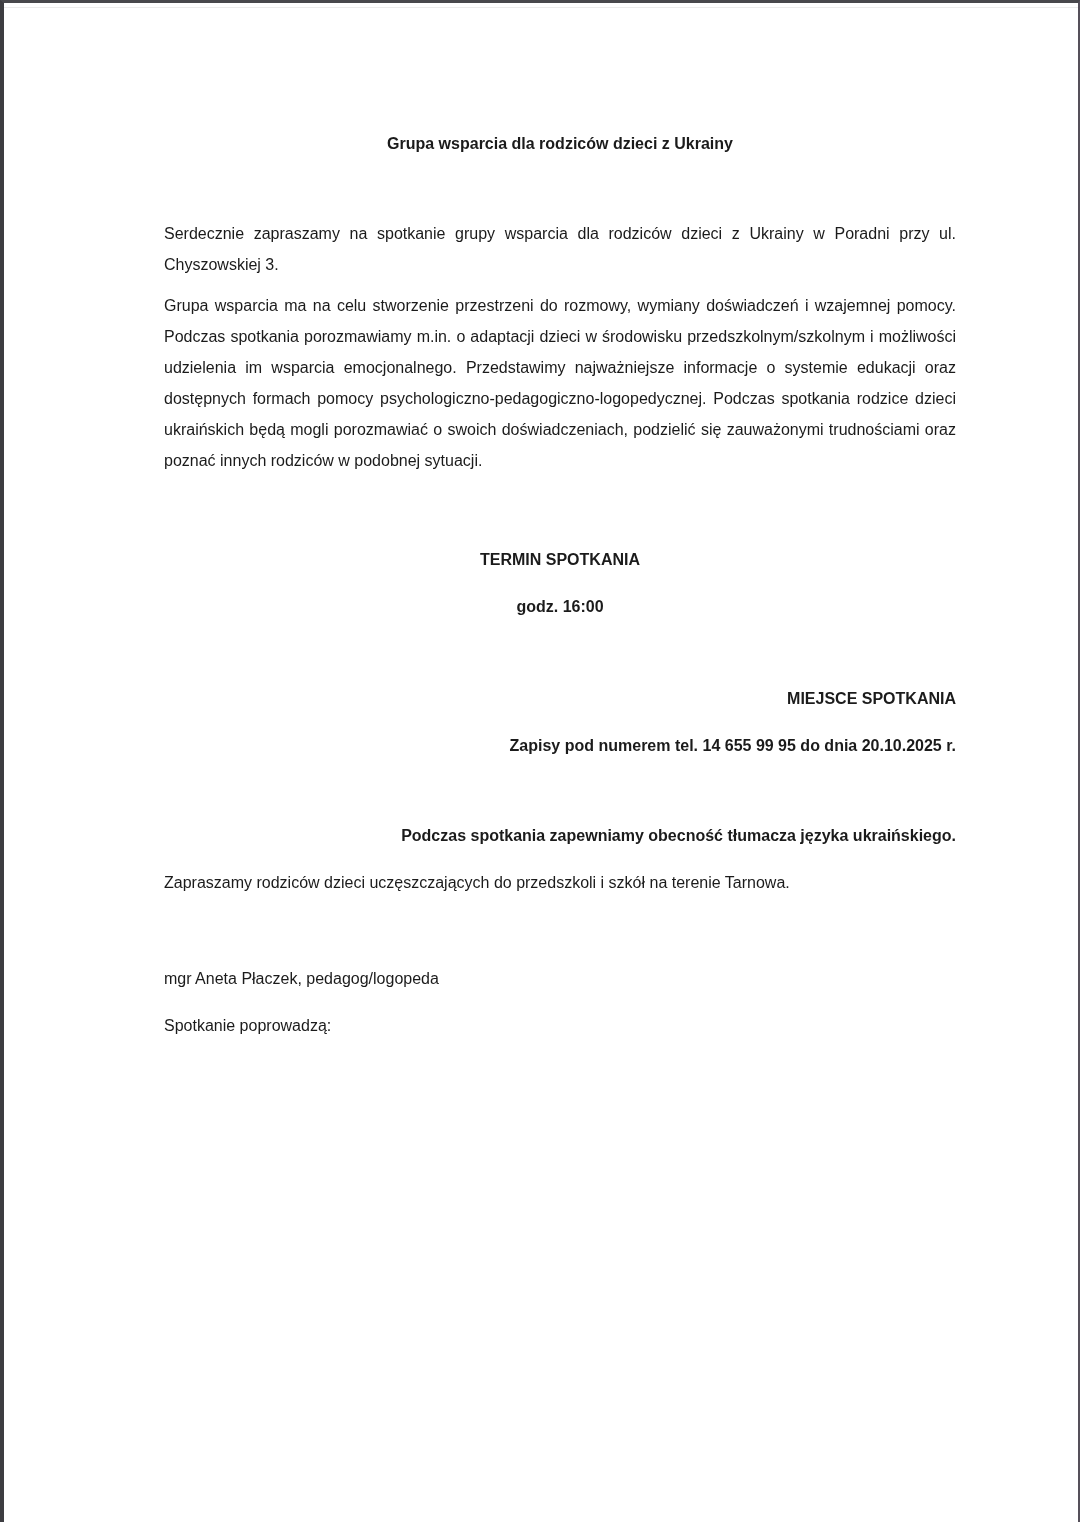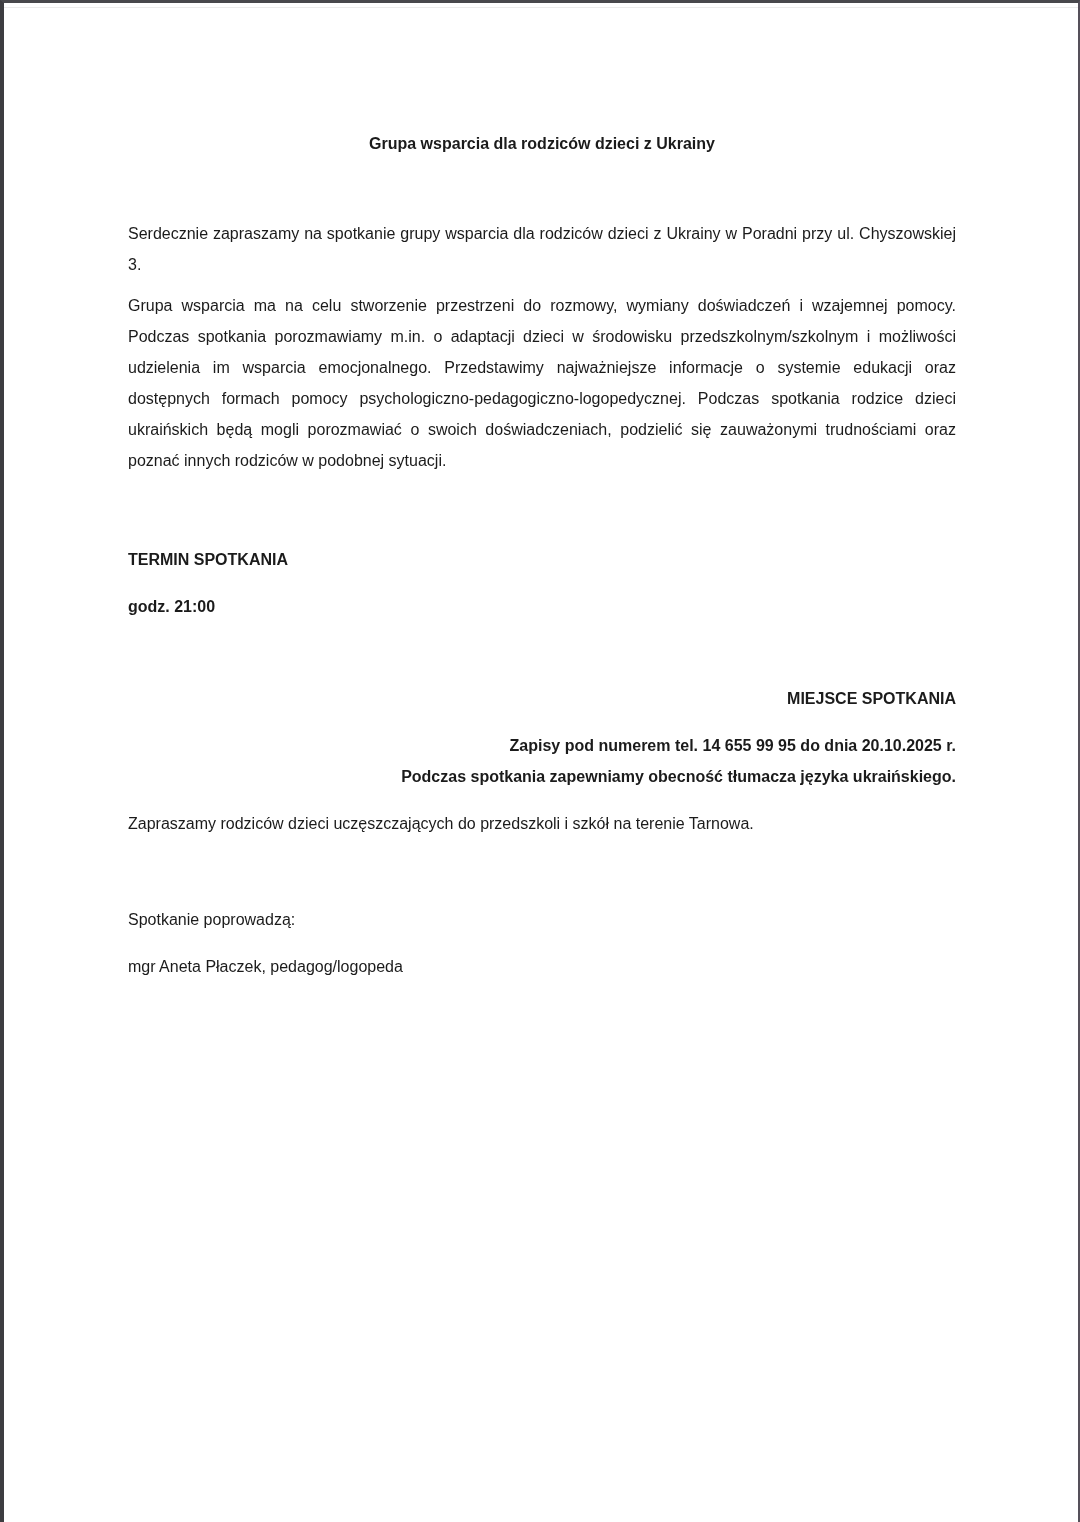--- a/index.html
+++ b/index.html
@@ -12,20 +12,21 @@
     width: 1080px;
     height: 1522px;
     box-sizing: border-box;
     background: #ffffff;
     border-top: 3px solid #48484c;
     border-left: 4px solid #3d3d41;
     border-right: 2px solid #55505a;
     font-family: "Liberation Sans", "DejaVu Sans", sans-serif;
     color: #1b1b1b;
     overflow: hidden;
+    padding-left: 36px;
   }
   .page-top-rule {
     position: absolute;
     top: 4px;
     left: 0;
     right: 0;
     height: 1px;
     background: #ececec;
   }
   .content {
@@ -41,54 +42,54 @@
     margin: 0 0 59px 0;
   }
   p {
     margin: 0;
   }
   .justify {
     text-align: justify;
     text-justify: inter-word;
   }
   .bold { font-weight: bold; text-align: right; }
-  .center { text-align: left; }
+  .center { text-align: center; }
   .mb-para   { margin-bottom: 10px; }
   .mb-line   { margin-bottom: 16px; }
   .mb-sect-s { margin-bottom: 68px; }
-  .mb-sect-m { }
+  .mb-sect-m { margin-bottom: 59px; }
   .mb-sect-l { margin-bottom: 61px; }
   .mb-sect-xl{ margin-bottom: 65px; }
 </style>
 </head>
 <body>
 
 <div class="page">
   <div class="page-top-rule"></div>
   <div class="content">
 
     <h1 class="doc-title">Grupa wsparcia dla rodziców dzieci z Ukrainy</h1>
 
     <p class="justify mb-para">Serdecznie zapraszamy na spotkanie grupy wsparcia dla rodziców dzieci z Ukrainy w Poradni przy ul. Chyszowskiej 3.</p>
 
     <p class="justify mb-sect-s">Grupa wsparcia ma na celu stworzenie przestrzeni do rozmowy, wymiany doświadczeń i wzajemnej pomocy. Podczas spotkania porozmawiamy m.in. o adaptacji dzieci w środowisku przedszkolnym/szkolnym i możliwości udzielenia im wsparcia emocjonalnego. Przedstawimy najważniejsze informacje o systemie edukacji oraz dostępnych formach pomocy psychologiczno-pedagogiczno-logopedycznej. Podczas spotkania rodzice dzieci ukraińskich będą mogli porozmawiać o swoich doświadczeniach, podzielić się zauważonymi trudnościami oraz poznać innych rodziców w podobnej sytuacji.</p>
 
     <p class="center bold mb-line">TERMIN SPOTKANIA</p>
 
 
-    <p class="center bold mb-sect-l">godz. 21:00</p>
+    <p class="center bold mb-sect-l">godz. 16:00</p>
 
     <p class="bold mb-line">MIEJSCE SPOTKANIA</p>
 
 
     <p class="bold mb-sect-m">Zapisy pod numerem tel. 14 655 99 95 do dnia 20.10.2025 r.</p>
 
     <p class="bold mb-line">Podczas spotkania zapewniamy obecność tłumacza języka ukraińskiego.</p>
 
     <p class="mb-sect-xl">Zapraszamy rodziców dzieci uczęszczających do przedszkoli i szkół na terenie Tarnowa.</p>
 
+    <p class="mb-line">mgr Aneta Płaczek, pedagog/logopeda</p>
+
     <p class="mb-line">Spotkanie poprowadzą:</p>
-
-    <p class="mb-line">mgr Aneta Płaczek, pedagog/logopeda</p>
 
 
   </div>
 </div>
 
 </body></html>

